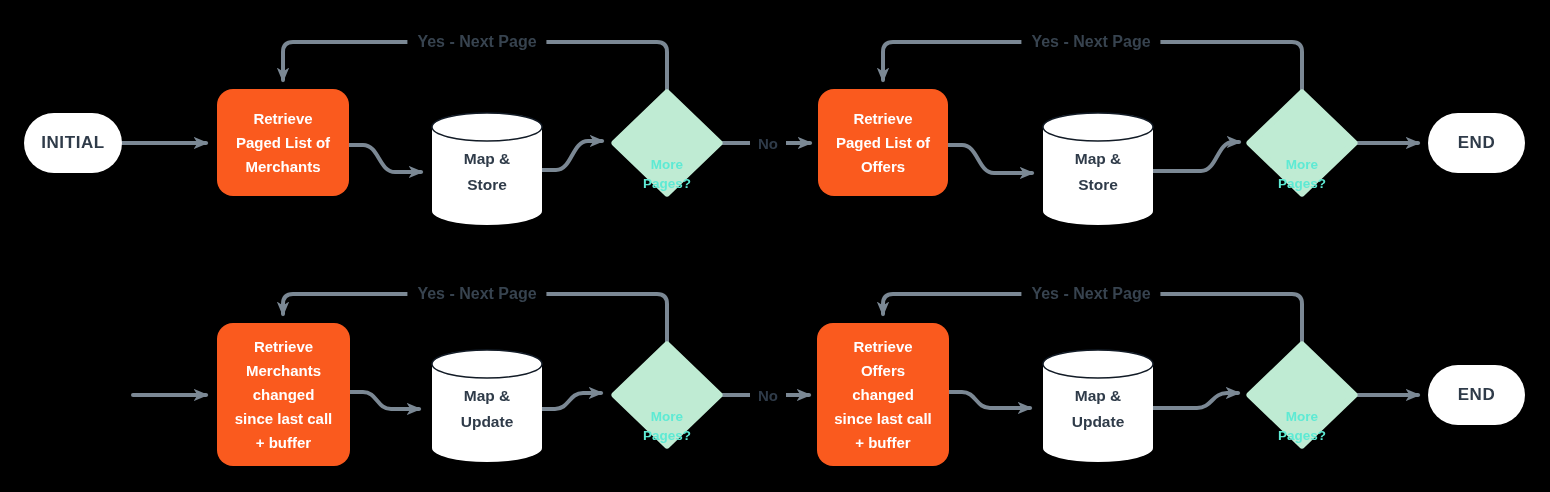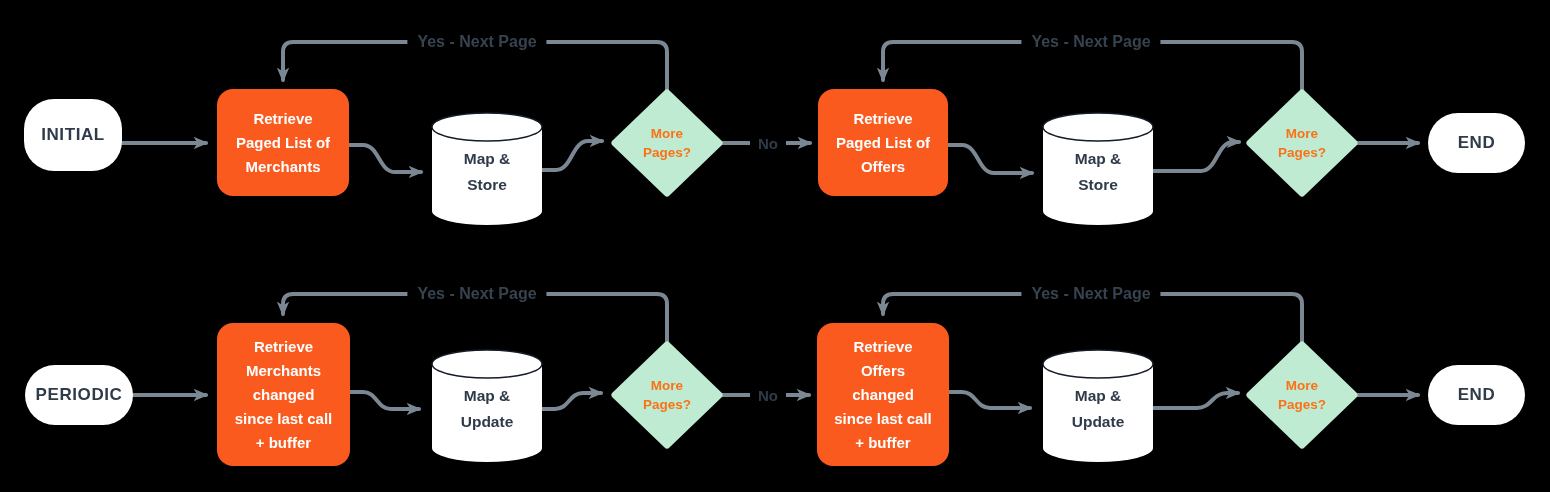--- a/index.html
+++ b/index.html
@@ -8,21 +8,21 @@
     font-family:"Liberation Sans", sans-serif;
   }
   svg.wires{position:absolute;left:0;top:0;}
   .node{position:absolute;display:flex;align-items:center;justify-content:center;
         text-align:center;box-sizing:border-box;}
   .pill{background:#fff;border-radius:30px;color:#2F3B49;font-size:17px;font-weight:600;
         letter-spacing:0.6px;}
   .process{background:#FA5A1E;border-radius:16px;color:#fff;font-size:15px;font-weight:700;
         line-height:24px;white-space:pre-line;}
   .cyl-label{color:#2F3B49;font-size:15.5px;font-weight:700;line-height:26px;white-space:pre-line;}
-  .dia-label{color:#f97316;font-size:13.5px;font-weight:600;line-height:19px;white-space:pre-line;}
+  .dia-label{color:#5eead4;font-size:13.5px;font-weight:600;line-height:19px;white-space:pre-line;align-items:flex-end;}
   .wire-label{position:absolute;transform:translate(-50%,-50%);background:#000;
         color:#37434F;font-size:16px;font-weight:700;padding:1px 10px;white-space:nowrap;}
   .no-label{padding:1px 8px;color:#2F3B49;font-size:15px;}
 </style>
 </head>
 <body>
 
 <div class="canvas">
 
   <svg class="wires" width="1550" height="492" viewBox="0 0 1550 492">
@@ -75,21 +75,21 @@
       <ellipse cx="1098" cy="448" rx="55" ry="14" fill="#fff"></ellipse>
       <ellipse cx="1098" cy="364" rx="55" ry="14" fill="#fff" stroke="#121B26" stroke-width="1.5"></ellipse>
     </g>
 
     <path d="M667,93 L719,143 L667,193 L615,143 Z" fill="#BFEBD3" stroke="#BFEBD3" stroke-width="7" stroke-linejoin="round"></path>
     <path d="M1302,93 L1354,143 L1302,193 L1250,143 Z" fill="#BFEBD3" stroke="#BFEBD3" stroke-width="7" stroke-linejoin="round"></path>
     <path d="M667,345 L719,395 L667,445 L615,395 Z" fill="#BFEBD3" stroke="#BFEBD3" stroke-width="7" stroke-linejoin="round"></path>
     <path d="M1302,345 L1354,395 L1302,445 L1250,395 Z" fill="#BFEBD3" stroke="#BFEBD3" stroke-width="7" stroke-linejoin="round"></path>
   </svg>
 
-  <div class="node pill" style="left:24px;top:99px;width:98px;height:72px">
+  <div class="node pill" style="left:24px;top:113px;width:98px;height:60px">
     <span>INITIAL</span>
   </div>
 
   <div class="node process" style="left:217px;top:89px;width:132px;height:107px">
     <span>Retrieve
 Paged List of
 Merchants</span>
   </div>
 
   <div class="node cyl-label" style="left:432px;top:127px;width:110px;height:90px">
@@ -120,23 +120,20 @@
     <span>More
 Pages?</span>
   </div>
 
   <span class="wire-label" style="left:1091px;top:42px">Yes - Next Page</span>
 
   <div class="node pill" style="left:1428px;top:113px;width:97px;height:60px">
     <span>END</span>
   </div>
 
-  <div class="node pill" style="left:25px;top:365px;width:108px;height:60px">
-    <span>PERIODIC</span>
-  </div>
 
   <div class="node process" style="left:217px;top:323px;width:133px;height:143px">
     <span>Retrieve
 Merchants
 changed
 since last call
 + buffer</span>
   </div>
 
   <div class="node cyl-label" style="left:432px;top:364px;width:110px;height:90px">

